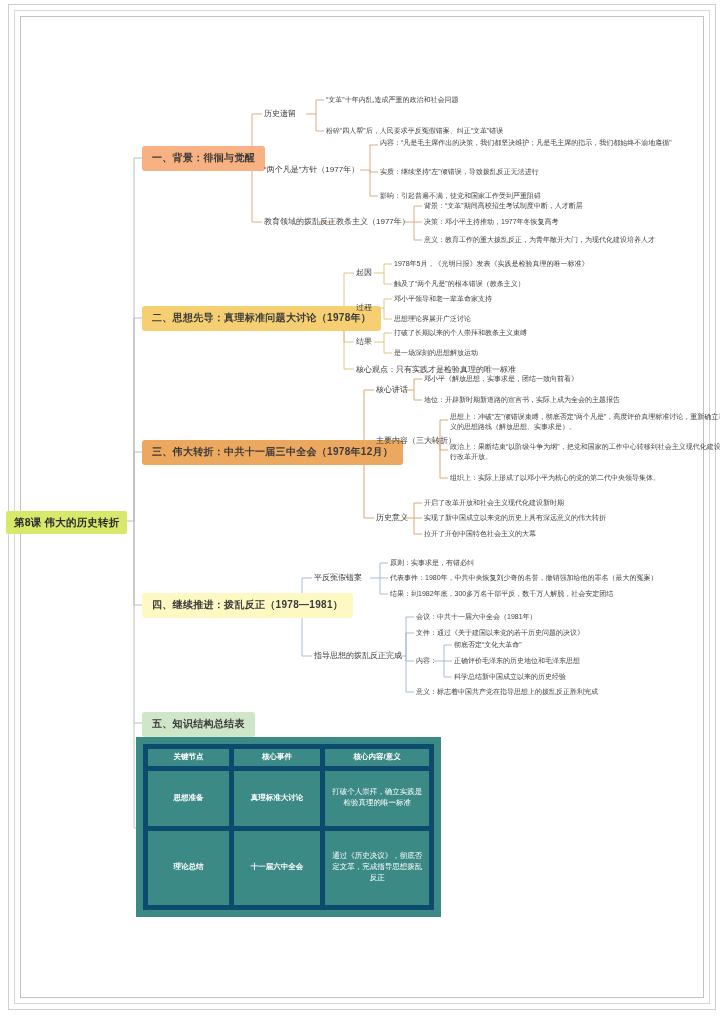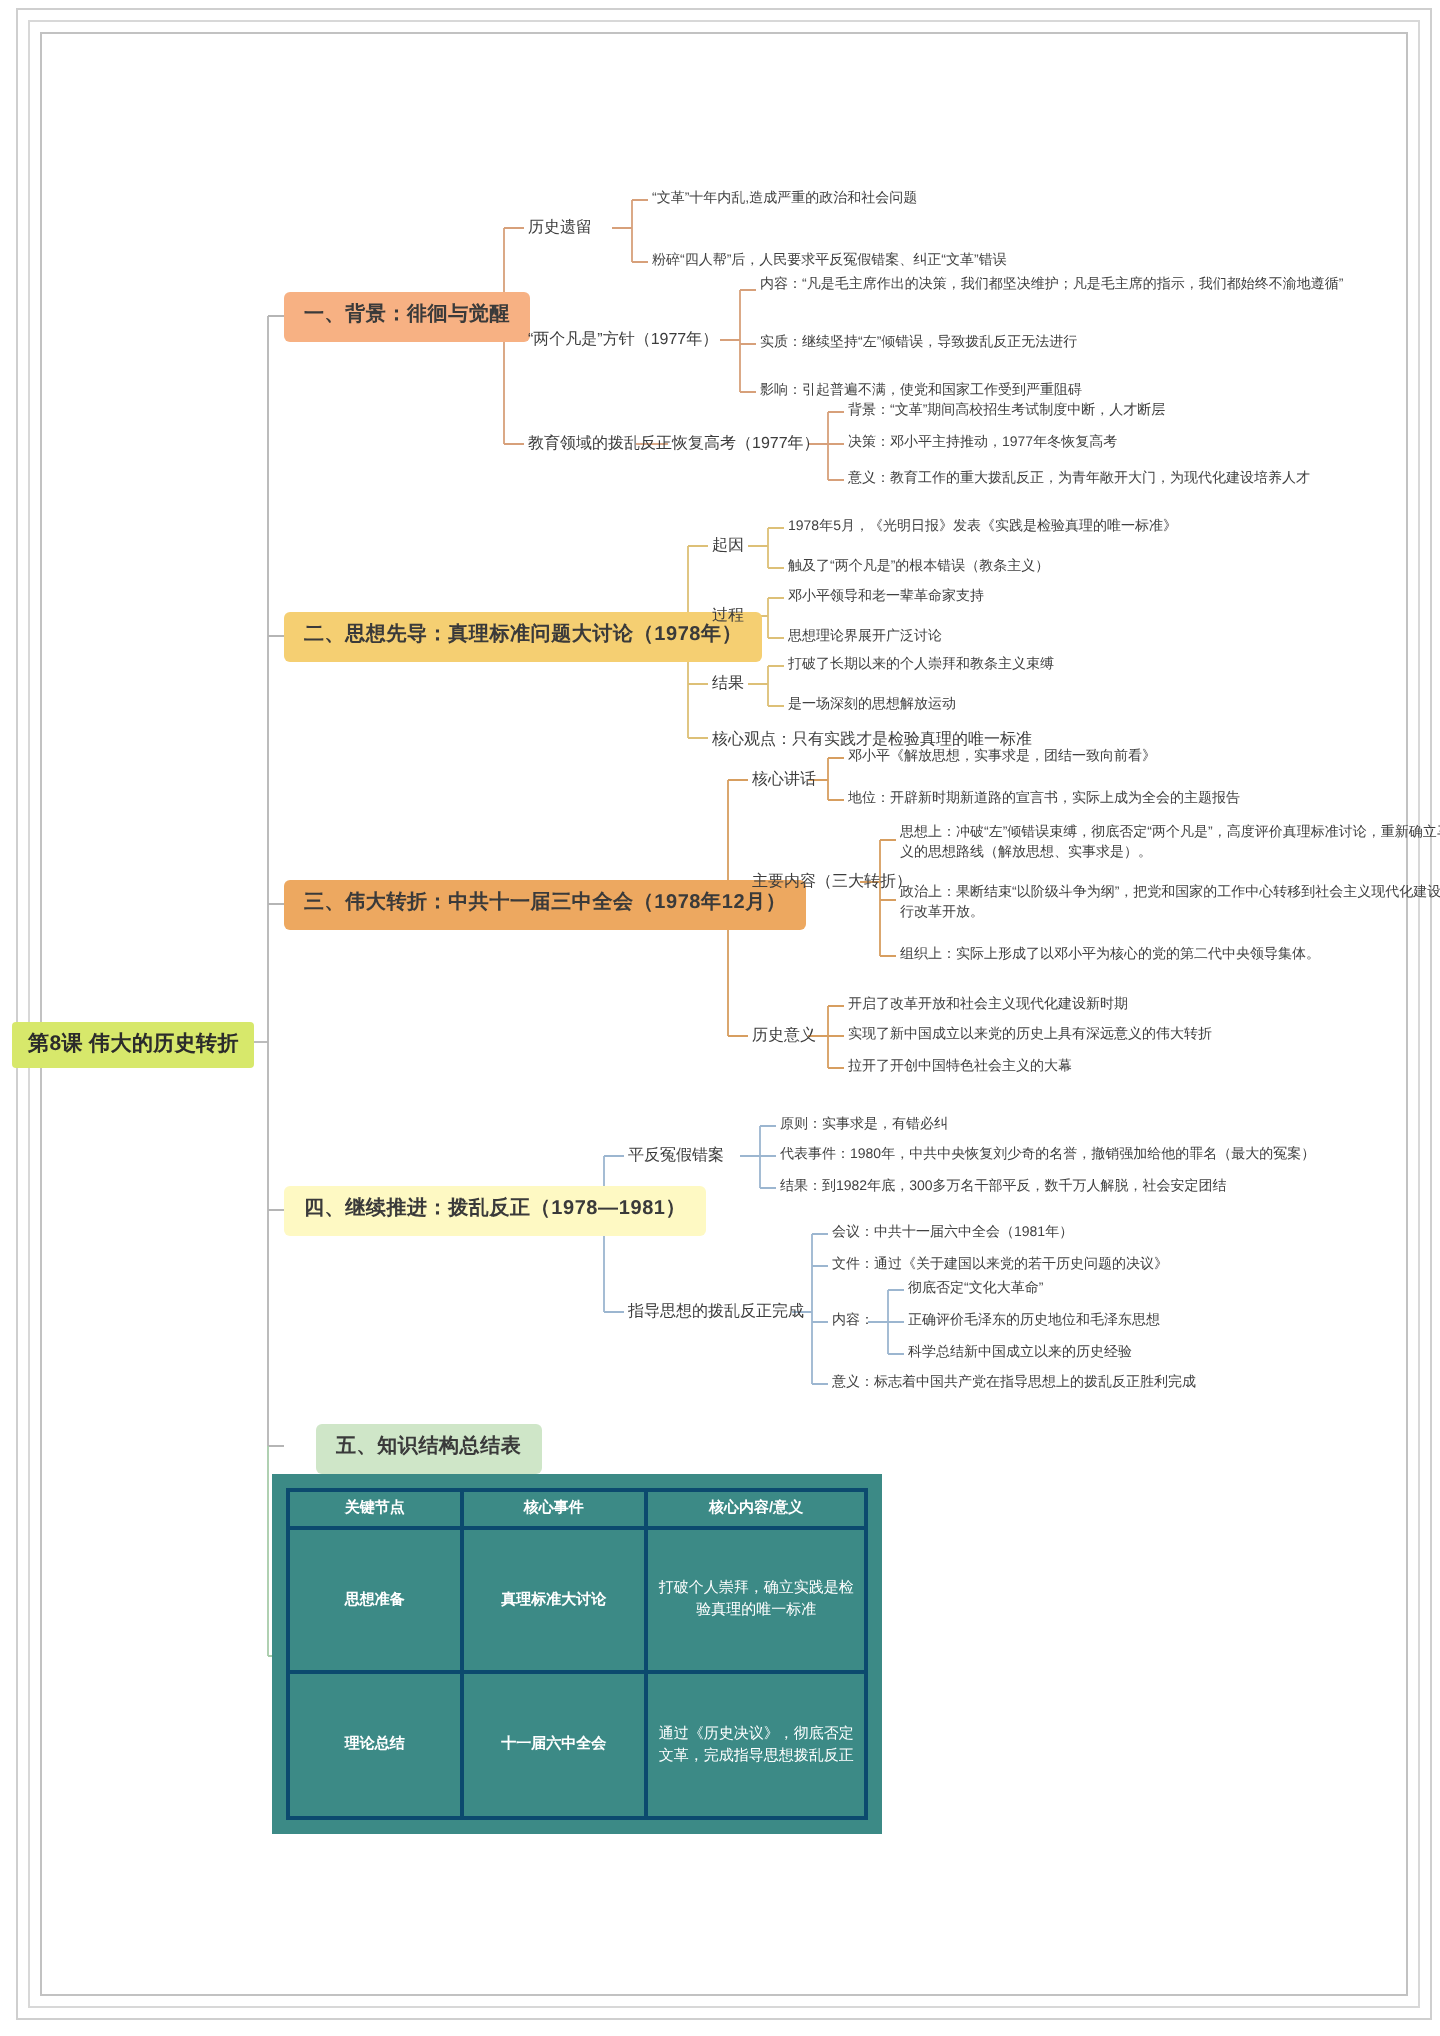--- a/index.html
+++ b/index.html
@@ -92,21 +92,21 @@
     width: 305px; height: 180px;
     background: #3c8a86;
     padding: 7px;
   }
   table.summary {
     width: 100%; height: 100%;
     border-collapse: collapse;
     table-layout: fixed;
   }
   table.summary th, table.summary td {
-    border: 2px solid #0c4a6e;
+    border: 5px solid #0c4a6e;
     color: #ffffff;
     font-size: 7.5px;
     text-align: center;
     vertical-align: middle;
     padding: 3px 4px;
     line-height: 1.45;
     font-weight: bold;
   }
   table.summary th { font-weight: bold; }
   table.summary td.detail { font-weight: normal; }
@@ -181,21 +181,21 @@
     <div class="node sub" style="left:264px; top:109px;">历史遗留</div>
     <div class="node leaf" style="left:326px; top:96px;">“文革”十年内乱,造成严重的政治和社会问题</div>
     <div class="node leaf" style="left:326px; top:127px;">粉碎“四人帮”后，人民要求平反冤假错案、纠正“文革”错误</div>
 
     <div class="node sub" style="left:264px; top:165px;">“两个凡是”方针（1977年）</div>
     <div class="node leaf wrap" style="left:380px; top:138px;">内容：“凡是毛主席作出的决策，我们都坚决维护；凡是毛主席的指示，我们都始终不渝地遵循”</div>
     <div class="node leaf" style="left:380px; top:168px;">实质：继续坚持“左”倾错误，导致拨乱反正无法进行</div>
     <div class="node leaf" style="left:380px; top:192px;">影响：引起普遍不满，使党和国家工作受到严重阻碍</div>
 
     <div class="node sub" style="left:264px; top:217px;">教育领域的拨乱反正</div>
-    <div class="node sub" style="left:336px; top:217px;">恢复高考（1977年）</div>
+    <div class="node sub" style="left:336px; top:217px;">教条主义（1977年）</div>
     <div class="node leaf" style="left:424px; top:202px;">背景：“文革”期间高校招生考试制度中断，人才断层</div>
     <div class="node leaf" style="left:424px; top:218px;">决策：邓小平主持推动，1977年冬恢复高考</div>
     <div class="node leaf" style="left:424px; top:236px;">意义：教育工作的重大拨乱反正，为青年敞开大门，为现代化建设培养人才</div>
 
     <div class="node topic c2" style="left:142px; top:306px;">二、思想先导：真理标准问题大讨论（1978年）</div>
 
     <div class="node sub" style="left:356px; top:268px;">起因</div>
     <div class="node leaf" style="left:394px; top:260px;">1978年5月，《光明日报》发表《实践是检验真理的唯一标准》</div>
     <div class="node leaf" style="left:394px; top:280px;">触及了“两个凡是”的根本错误（教条主义）</div>
 
@@ -234,21 +234,21 @@
 
     <div class="node sub" style="left:314px; top:651px;">指导思想的拨乱反正完成</div>
     <div class="node leaf" style="left:416px; top:613px;">会议：中共十一届六中全会（1981年）</div>
     <div class="node leaf" style="left:416px; top:629px;">文件：通过《关于建国以来党的若干历史问题的决议》</div>
     <div class="node leaf" style="left:416px; top:657px;">内容：</div>
     <div class="node leaf" style="left:454px; top:641px;">彻底否定“文化大革命”</div>
     <div class="node leaf" style="left:454px; top:657px;">正确评价毛泽东的历史地位和毛泽东思想</div>
     <div class="node leaf" style="left:454px; top:673px;">科学总结新中国成立以来的历史经验</div>
     <div class="node leaf" style="left:416px; top:688px;">意义：标志着中国共产党在指导思想上的拨乱反正胜利完成</div>
 
-    <div class="node topic c5" style="left:158px; top:712px;">五、知识结构总结表</div>
+    <div class="node topic c5" style="left:142px; top:712px;">五、知识结构总结表</div>
 
     <div class="tablebox">
       <table class="summary">
         <colgroup>
             <col class="c-a">
             <col class="c-b">
             <col class="c-c">
           </colgroup>
         <thead>
           <tr>

